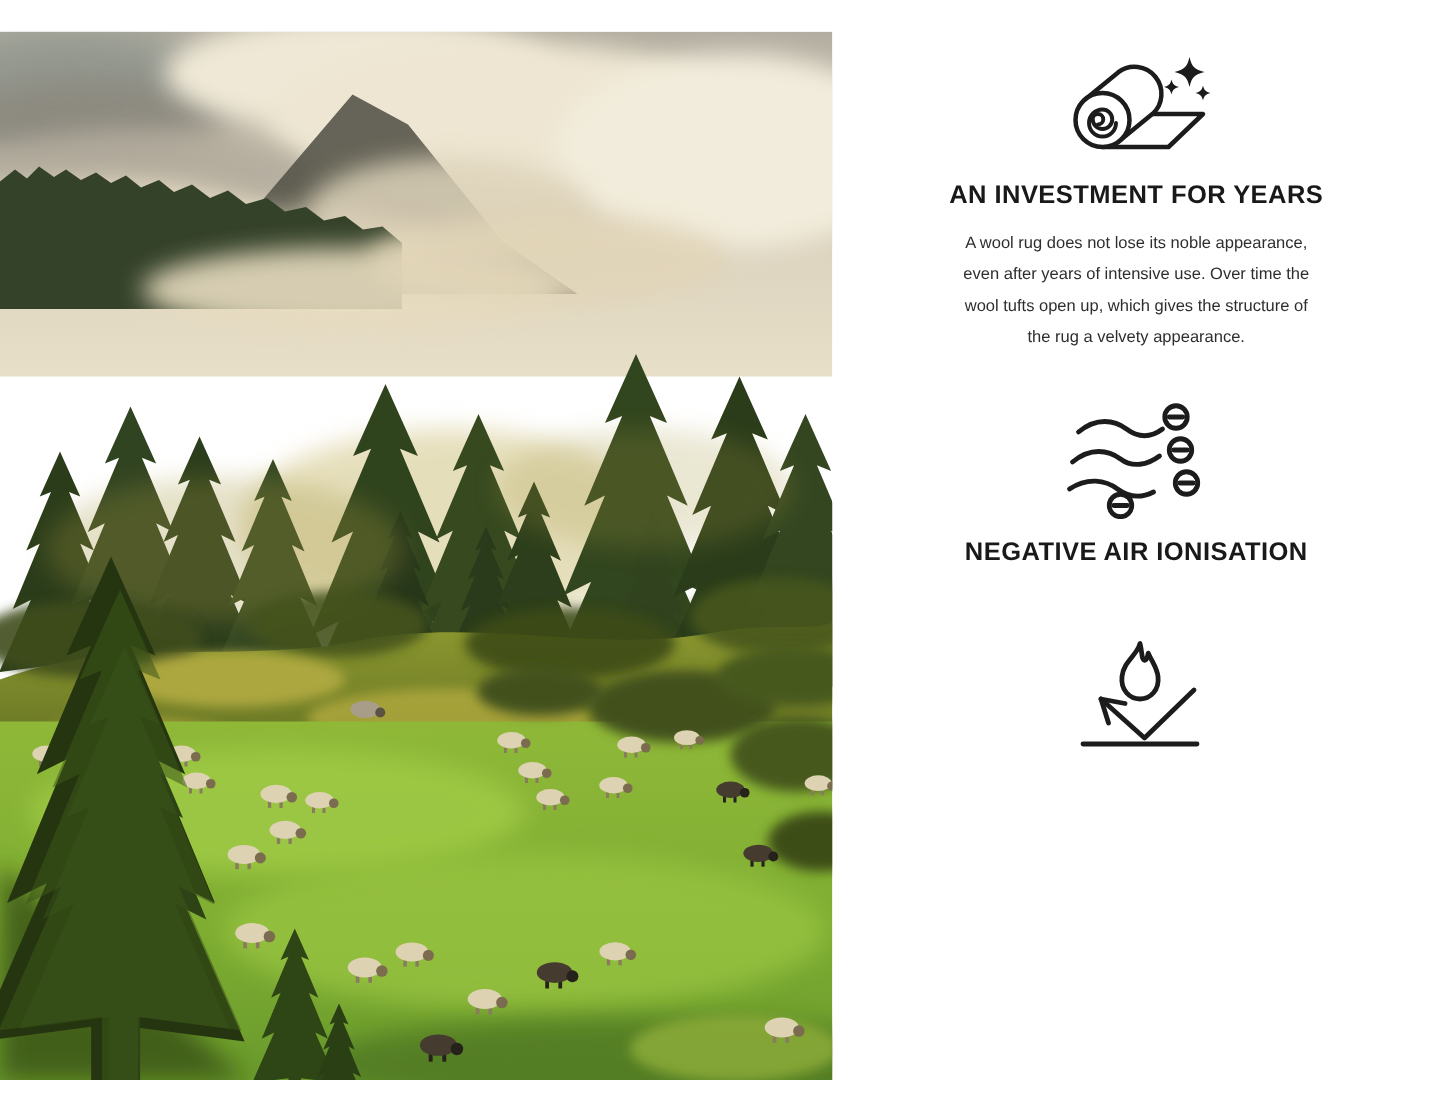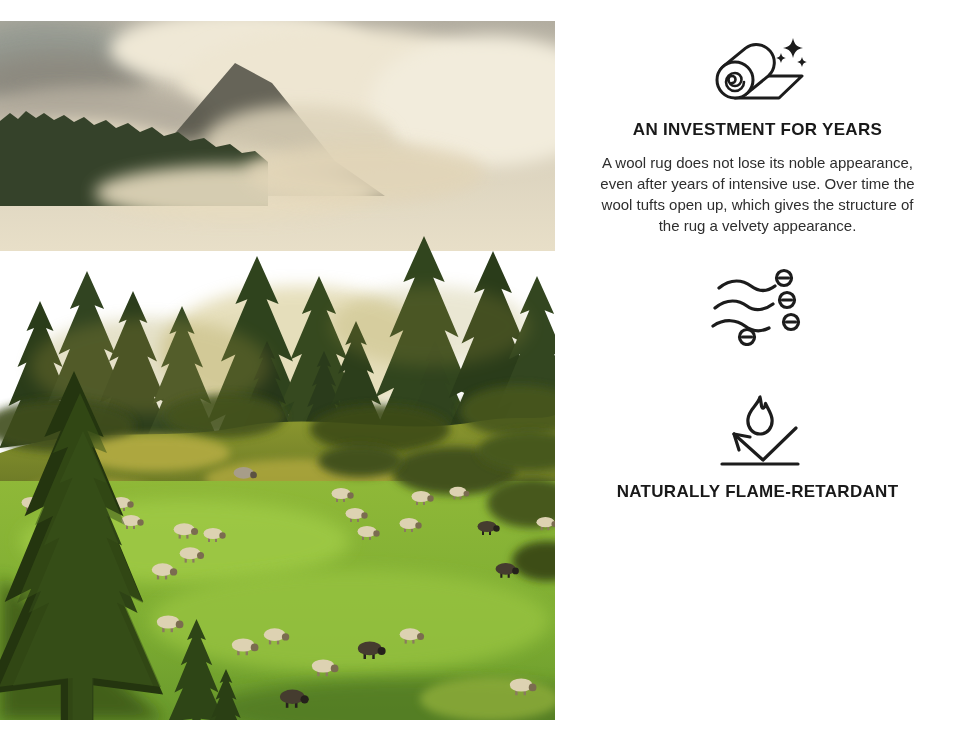--- a/index.html
+++ b/index.html
@@ -17,21 +17,21 @@
   .section { display:flex; flex-direction:column; align-items:center; width:100%; }
   .sec-2 { margin-top:30px; }
   .sec-3 { margin-top:36px; }
   .icon-wrap { display:flex; align-items:flex-end; justify-content:center; margin-bottom:12px; }
   .sec-1 .icon-wrap { margin-top:16px; }
   .feature-title {
     font-size:17px; font-weight:700; letter-spacing:0.3px; color:#191919;
     margin-bottom:12px; white-space:nowrap;
   }
   .feature-body {
-    font-size:15px; line-height:21px; color:#2e2e2e; white-space:pre-line;
+    font-size:11px; line-height:21px; color:#2e2e2e; white-space:pre-line;
   }
   .ic { stroke:#1c1c1c; fill:none; stroke-linecap:round; stroke-linejoin:round; }
 </style>
 </head>
 <body>
 
 <div class="photo-pane">
   <svg viewBox="0 0 555 699" preserveAspectRatio="none">
     <defs>
       <linearGradient id="skyG" x1="0" y1="0" x2="0" y2="1">
@@ -211,27 +211,27 @@
         <path class="ic" stroke-width="3.2" d="M10,42 C22,32 34,34 42,40 C50,46 60,44 68,38"></path>
         <circle class="ic" stroke-width="3.2" cx="82" cy="34" r="7.5"></circle>
           <path class="ic" stroke-width="3.2" d="M77.5,34 L86.5,34"></path>
         <path class="ic" stroke-width="3.2" d="M8,60 C20,52 32,54 40,60 C48,66 56,66 64,62"></path>
         <circle class="ic" stroke-width="3.2" cx="86" cy="56" r="7.5"></circle>
           <path class="ic" stroke-width="3.2" d="M81.5,56 L90.5,56"></path>
         <circle class="ic" stroke-width="3.2" cx="42" cy="71" r="7.5"></circle>
           <path class="ic" stroke-width="3.2" d="M37.5,71 L46.5,71"></path>
       </svg>
     </div>
+    <div class="feature-title">NEGATIVE AIR IONISATION</div>
   </div>
 
   <div class="section sec-3">
     <div class="icon-wrap">
       <svg width="100" height="76" viewBox="0 0 100 76">
         <path class="ic" stroke-width="3.2" d="M52,3 C50,11 41,15 40,25 C39,34 45,40 52,40 C59,40 65,34 64,25 C63.4,19.5 60.5,16 57.5,9.5 C56.6,15 53.8,16 53.3,10.5 C53,8 52.6,5.5 52,3 Z"></path>
         <path class="ic" stroke-width="3.2" d="M88,34 L55,66 L26,40"></path>
         <path class="ic" stroke-width="3.2" d="M26,40 L42,43 M26,40 L31,56"></path>
         <path class="ic" stroke-width="3.2" d="M14,70 L90,70"></path>
       </svg>
     </div>
-    <div class="feature-title">NATURALLY FLAME-RETARDANT</div>
   </div>
 
 </div>
 
 </body></html>

